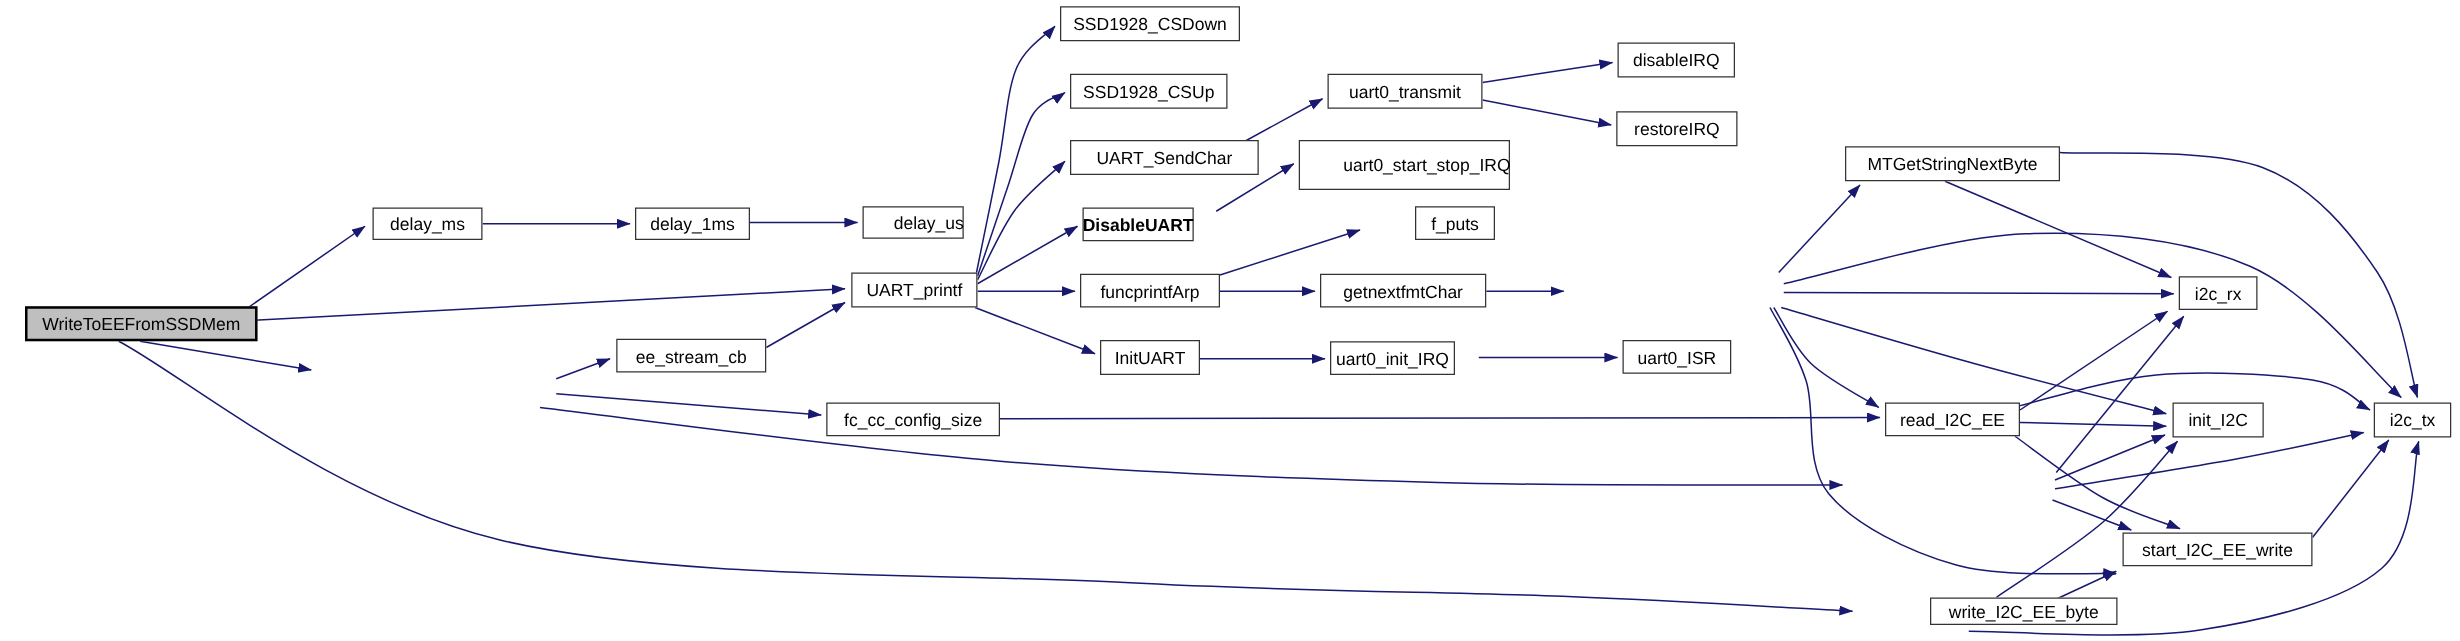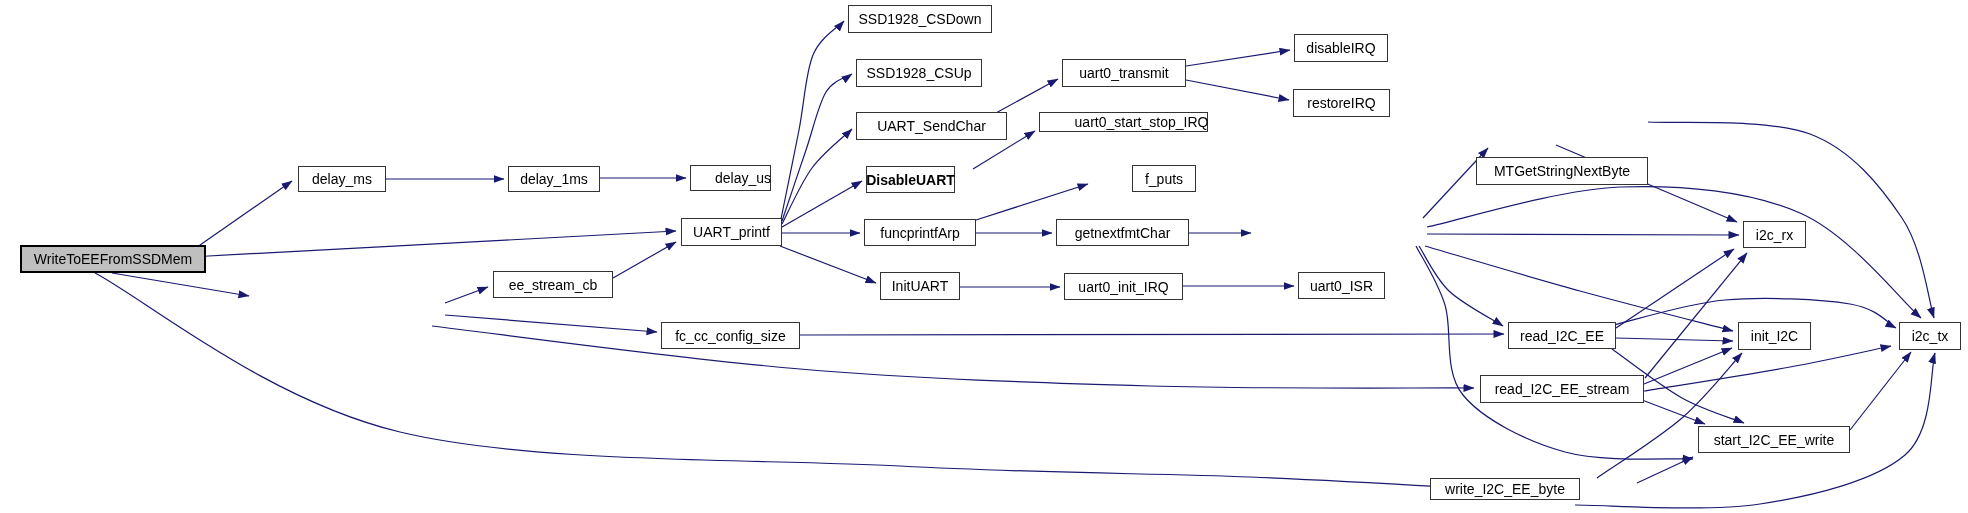--- a/index.html
+++ b/index.html
@@ -78,30 +78,29 @@
     <div class="node" style="left: 508px; top: 166px; width: 92px; height: 26px;">delay_1ms</div>
     <div class="node" style="left: 690px; top: 165px; width: 81px; height: 26px; padding-left: 25px;">delay_us</div>
     <div class="node" style="left: 681px; top: 218px; width: 101px; height: 28px;">UART_printf</div>
     <div class="node" style="left: 848px; top: 5px; width: 144px; height: 28px;">SSD1928_CSDown</div>
     <div class="node" style="left: 856px; top: 59px; width: 126px; height: 28px;">SSD1928_CSUp</div>
     <div class="node" style="left: 856px; top: 112px; width: 151px; height: 28px;">UART_SendChar</div>
     <div class="node" style="left: 866px; top: 166px; width: 89px; height: 27px; font-weight: bold;">DisableUART</div>
     <div class="node" style="left: 864px; top: 219px; width: 112px; height: 27px;">funcprintfArp</div>
     <div class="node" style="left: 880px; top: 272px; width: 80px; height: 28px;">InitUART</div>
     <div class="node" style="left: 1062px; top: 59px; width: 124px; height: 28px;">uart0_transmit</div>
-    <div class="node" style="left: 1039px; top: 112px; width: 169px; height: 20px; padding-left: 36px;">uart0_start_stop_IRQ</div>
+    <div class="node" style="left: 1039px; top: 112px; width: 169px; height: 40px; padding-left: 36px;">uart0_start_stop_IRQ</div>
     <div class="node" style="left: 1092px; top: 165px; width: 64px; height: 27px; margin-left: 40px;">f_puts</div>
     <div class="node" style="left: 1056px; top: 219px; width: 133px; height: 27px;">getnextfmtChar</div>
-    <div class="node" style="left: 1064px; top: 273px; width: 119px; height: 27px;">uart0_init_IRQ</div>
+    <div class="node" style="left: 1064px; top: 273px; width: 100px; height: 27px;">uart0_init_IRQ</div>
     <div class="node" style="left: 1294px; top: 34px; width: 94px; height: 28px;">disableIRQ</div>
     <div class="node" style="left: 1293px; top: 89px; width: 97px; height: 28px;">restoreIRQ</div>
     <div class="node" style="left: 1298px; top: 272px; width: 87px; height: 27px;">uart0_ISR</div>
-    <div class="node" style="left: 1476px; top: 117px; width: 172px; height: 28px; margin-top: 40px;">MTGetStringNextByte</div>
+    <div class="node" style="left: 1476px; top: 117px; width: 172px; height: 28px;">MTGetStringNextByte</div>
     <div class="node" style="left: 1743px; top: 221px; width: 63px; height: 27px;">i2c_rx</div>
     <div class="node" style="left: 493px; top: 271px; width: 120px; height: 27px;">ee_stream_cb</div>
     <div class="node" style="left: 661px; top: 322px; width: 139px; height: 27px;">fc_cc_config_size</div>
     <div class="node" style="left: 1508px; top: 322px; width: 108px; height: 27px;">read_I2C_EE</div>
     <div class="node" style="left: 1738px; top: 322px; width: 73px; height: 28px;">init_I2C</div>
     <div class="node" style="left: 1899px; top: 322px; width: 62px; height: 28px;">i2c_tx</div>
-    <div class="node" style="left: 1480px; top: 375px; width: 164px; height: 28px;">read_I2C_EE_stream</div>
     <div class="node" style="left: 1698px; top: 426px; width: 152px; height: 27px;">start_I2C_EE_write</div>
-    <div class="node" style="left: 1430px; top: 478px; width: 150px; height: 22px;">write_I2C_EE_byte</div>
+    <div class="node" style="left: 1544px; top: 478px; width: 150px; height: 22px;">write_I2C_EE_byte</div>
   </div>
 
 </body></html>

